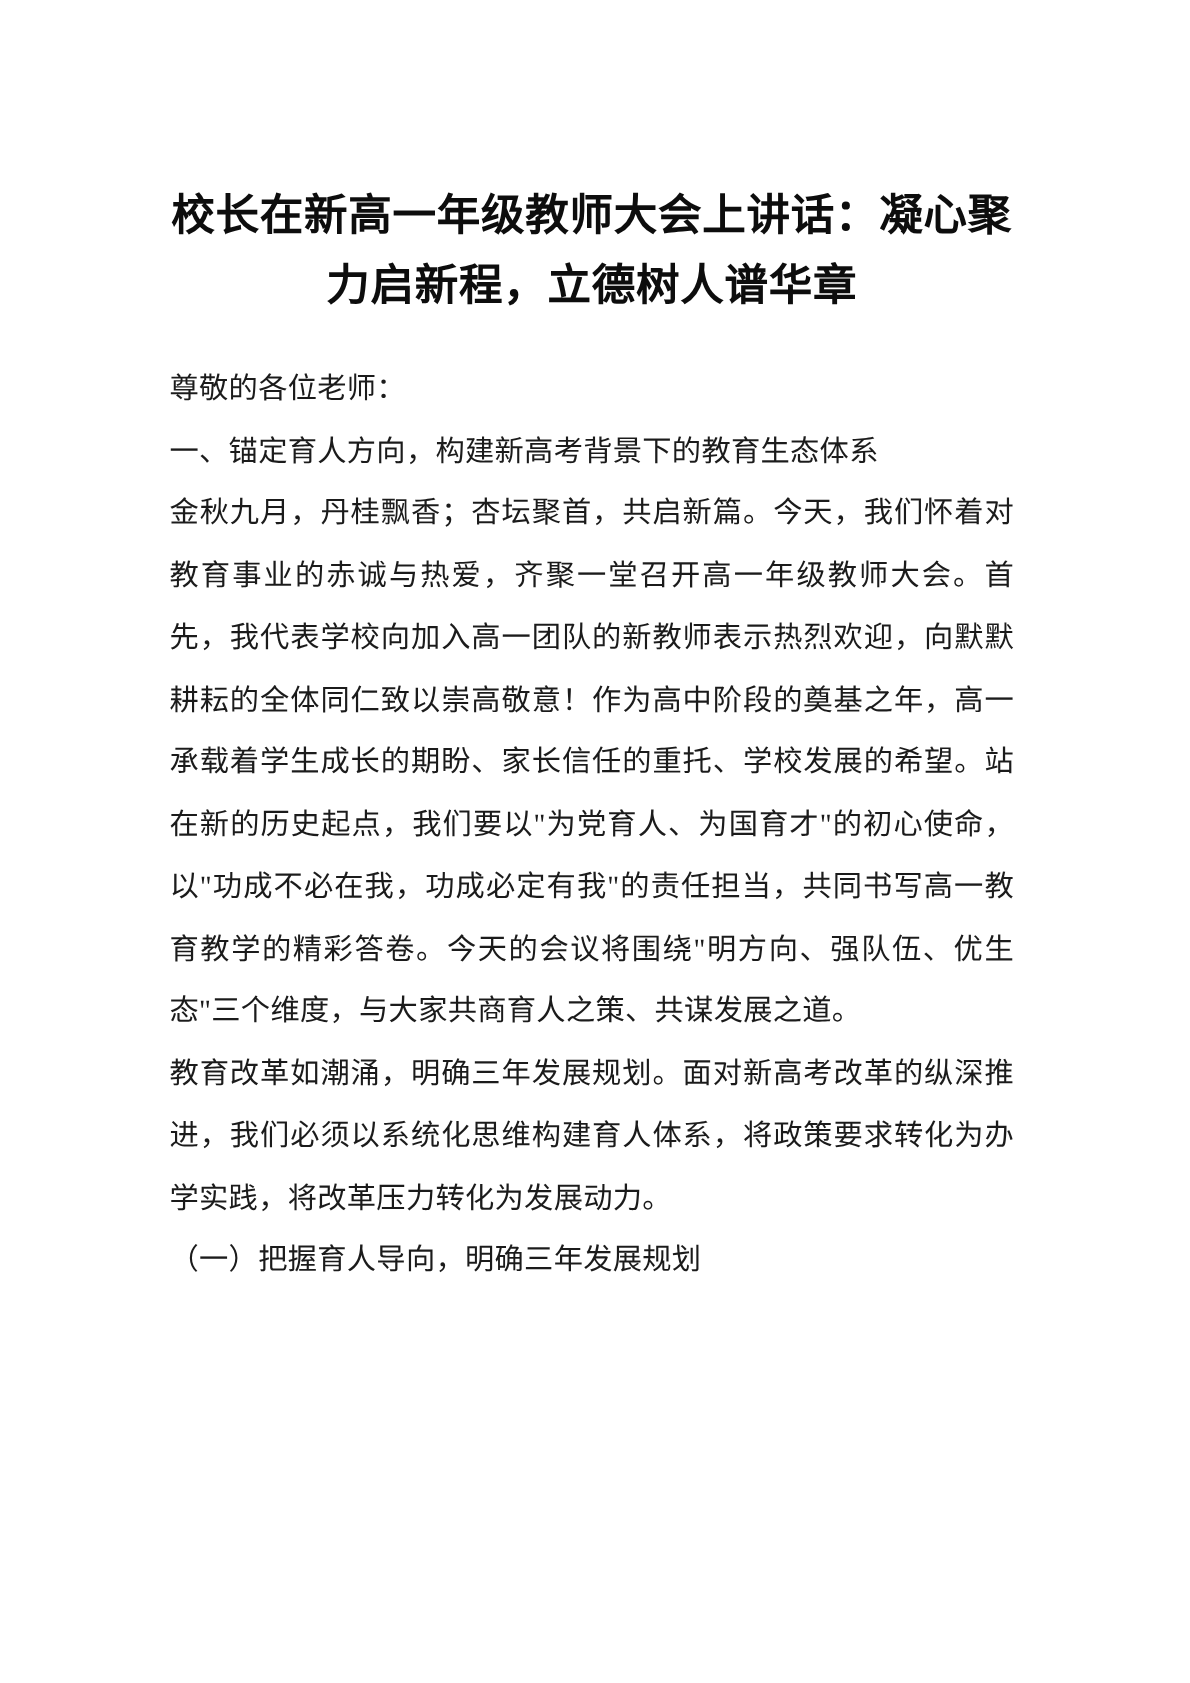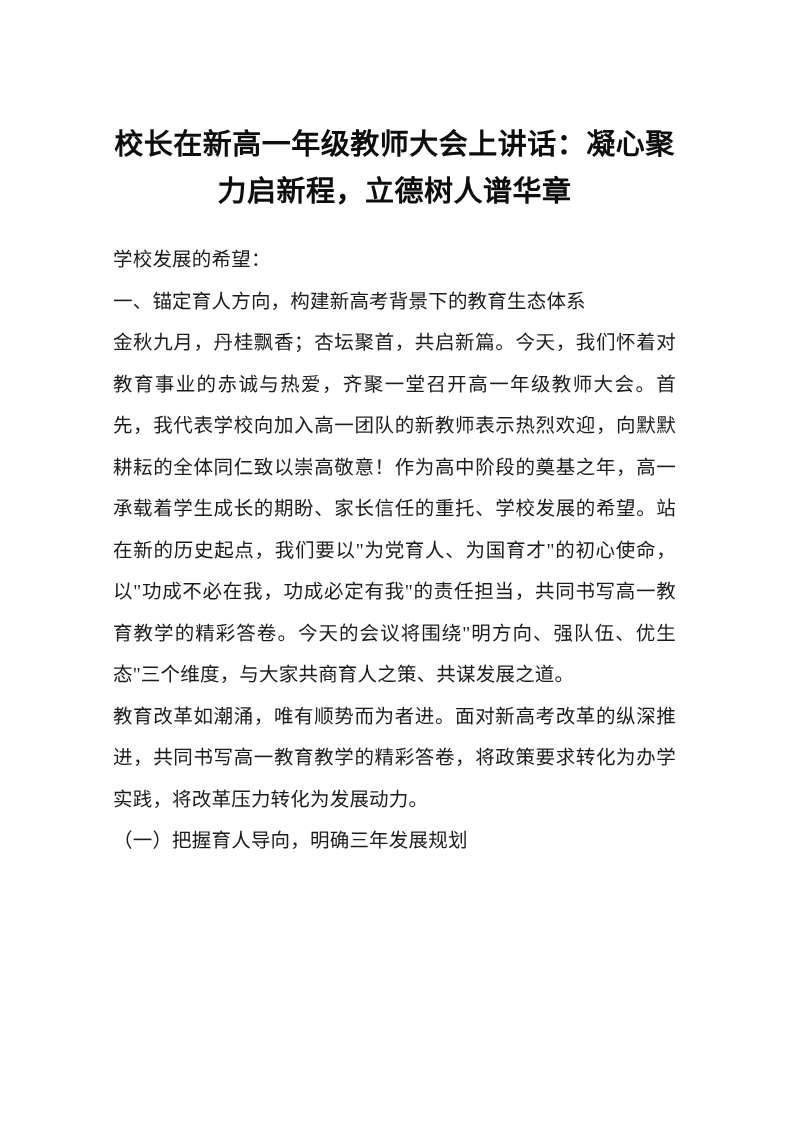--- a/index.html
+++ b/index.html
@@ -38,19 +38,19 @@
     word-break: break-all;
   }
 </style>
 </head>
 <body>
 
 <div class="page">
   <h1 class="doc-title">校长在新高一年级教师大会上讲话：凝心聚力启新程，立德树人谱华章</h1>
 
   <div class="doc-body">
-    <p>学校发展的希望：</p>
+    <p>尊敬的各位老师：</p>
     <p>一、锚定育人方向，构建新高考背景下的教育生态体系</p>
     <p>金秋九月，丹桂飘香；杏坛聚首，共启新篇。今天，我们怀着对教育事业的赤诚与热爱，齐聚一堂召开高一年级教师大会。首先，我代表学校向加入高一团队的新教师表示热烈欢迎，向默默耕耘的全体同仁致以崇高敬意！作为高中阶段的奠基之年，高一承载着学生成长的期盼、家长信任的重托、学校发展的希望。站在新的历史起点，我们要以"为党育人、为国育才"的初心使命，以"功成不必在我，功成必定有我"的责任担当，共同书写高一教育教学的精彩答卷。今天的会议将围绕"明方向、强队伍、优生态"三个维度，与大家共商育人之策、共谋发展之道。</p>
-    <p>教育改革如潮涌，唯有顺势而为者进。面对新高考改革的纵深推进，共同书写高一教育教学的精彩答卷，将政策要求转化为办学实践，将改革压力转化为发展动力。</p>
+    <p>教育改革如潮涌，明确三年发展规划。面对新高考改革的纵深推进，我们必须以系统化思维构建育人体系，将政策要求转化为办学实践，将改革压力转化为发展动力。</p>
     <p>（一）把握育人导向，明确三年发展规划</p>
   </div>
 </div>
 
 </body></html>

